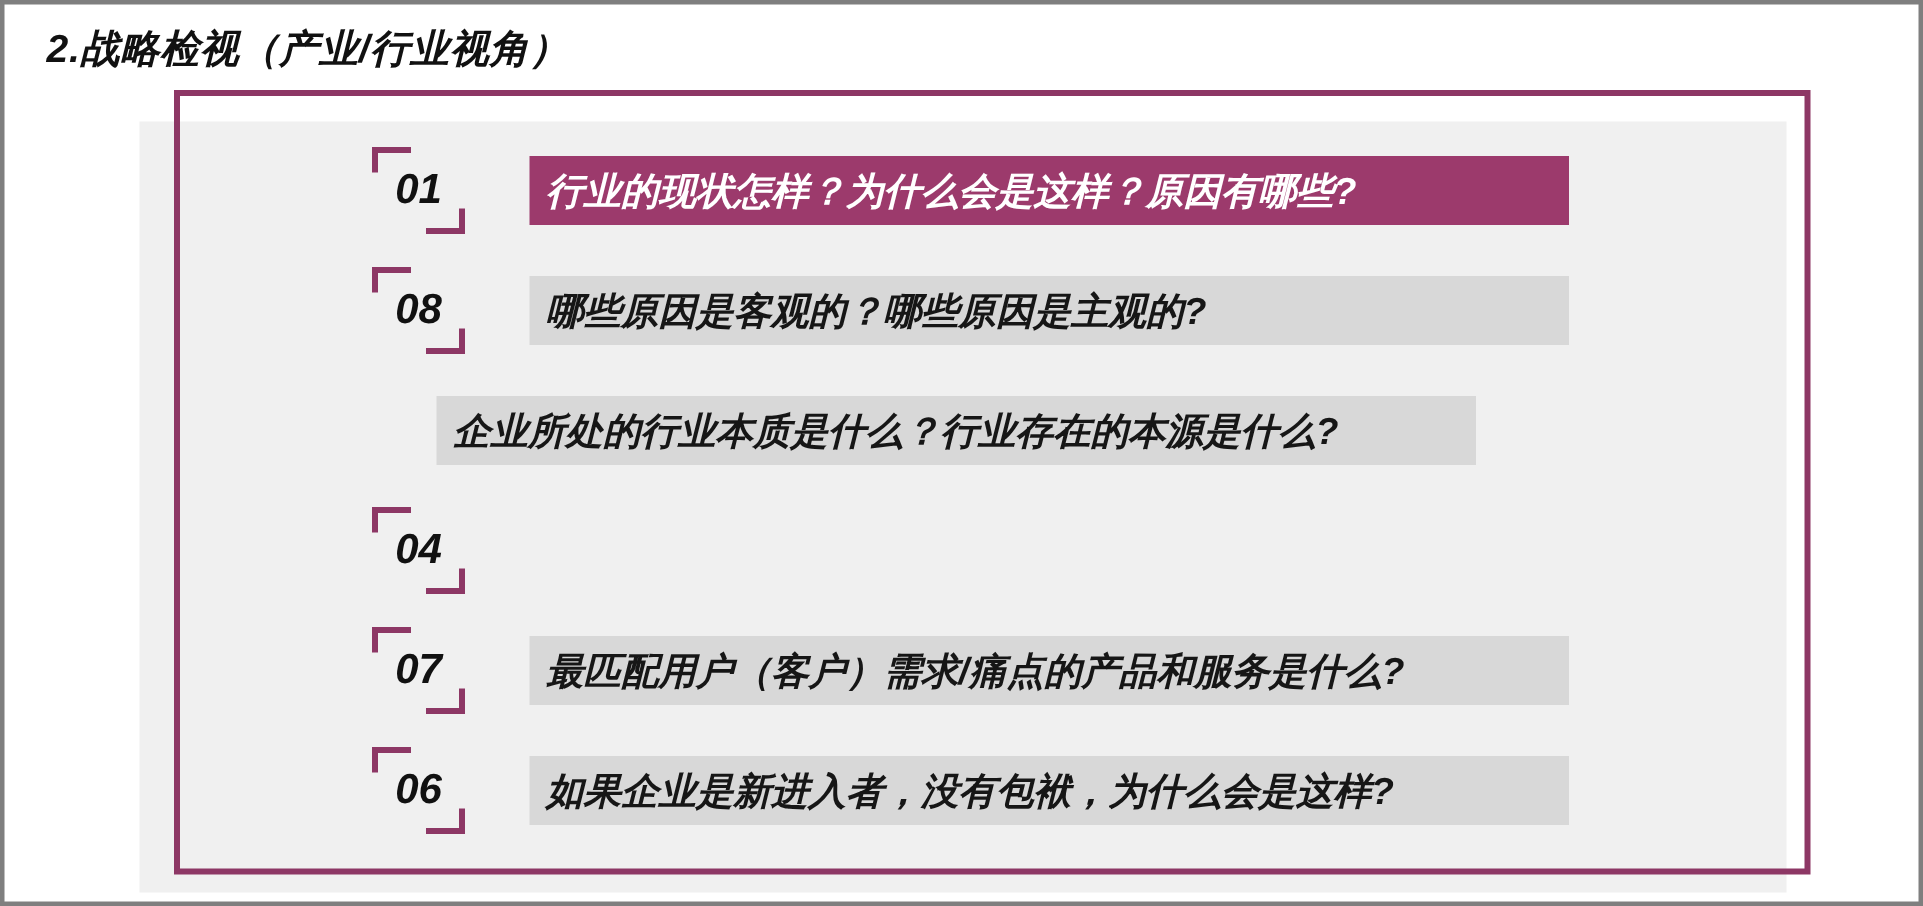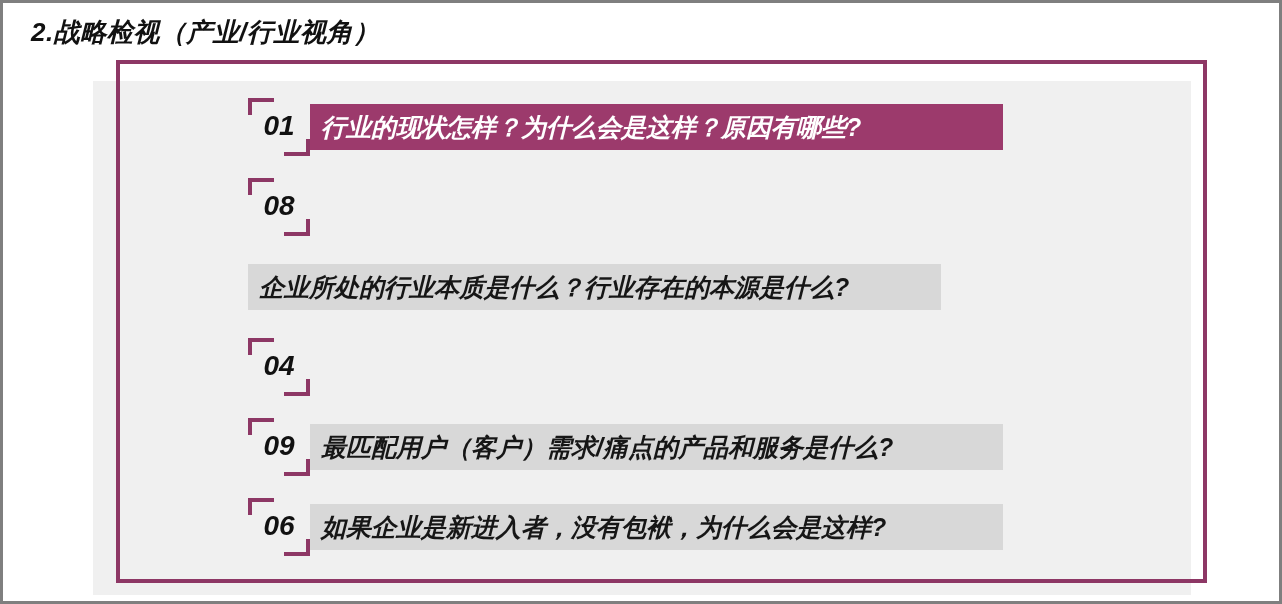--- a/index.html
+++ b/index.html
@@ -80,20 +80,21 @@
     border-right: 4px solid var(--border-accent);
   }
   .item-number {
     font-size: 28px;
     font-weight: bold;
     color: #111;
     line-height: 1;
     padding-bottom: 2px;
   }
   .item-bar {
+    margin-left: 43px;
     width: 693px;
     height: 46px;
     display: flex;
     align-items: center;
     padding-left: 11px;
     font-size: 25px;
     font-weight: bold;
     white-space: nowrap;
     overflow: hidden;
   }
@@ -125,40 +126,43 @@
       <span>行业的现状怎样？为什么会是这样？原因有哪些?</span>
     </div>
   </div>
 
   <div class="list-item">
     <div class="number-badge">
       <span class="corner-bracket-tl"></span>
       <span class="item-number">08</span>
       <span class="corner-bracket-br"></span>
     </div>
+    <div class="item-bar normal">
+      <span>哪些原因是客观的？哪些原因是主观的?</span>
+    </div>
   </div>
 
   <div class="list-item">
     <div class="item-bar normal">
       <span>企业所处的行业本质是什么？行业存在的本源是什么?</span>
     </div>
   </div>
 
   <div class="list-item">
     <div class="number-badge">
       <span class="corner-bracket-tl"></span>
       <span class="item-number">04</span>
       <span class="corner-bracket-br"></span>
     </div>
   </div>
 
   <div class="list-item">
     <div class="number-badge">
       <span class="corner-bracket-tl"></span>
-      <span class="item-number">09</span>
+      <span class="item-number">07</span>
       <span class="corner-bracket-br"></span>
     </div>
     <div class="item-bar normal">
       <span>最匹配用户（客户）需求/痛点的产品和服务是什么?</span>
     </div>
   </div>
 
   <div class="list-item">
     <div class="number-badge">
       <span class="corner-bracket-tl"></span>

